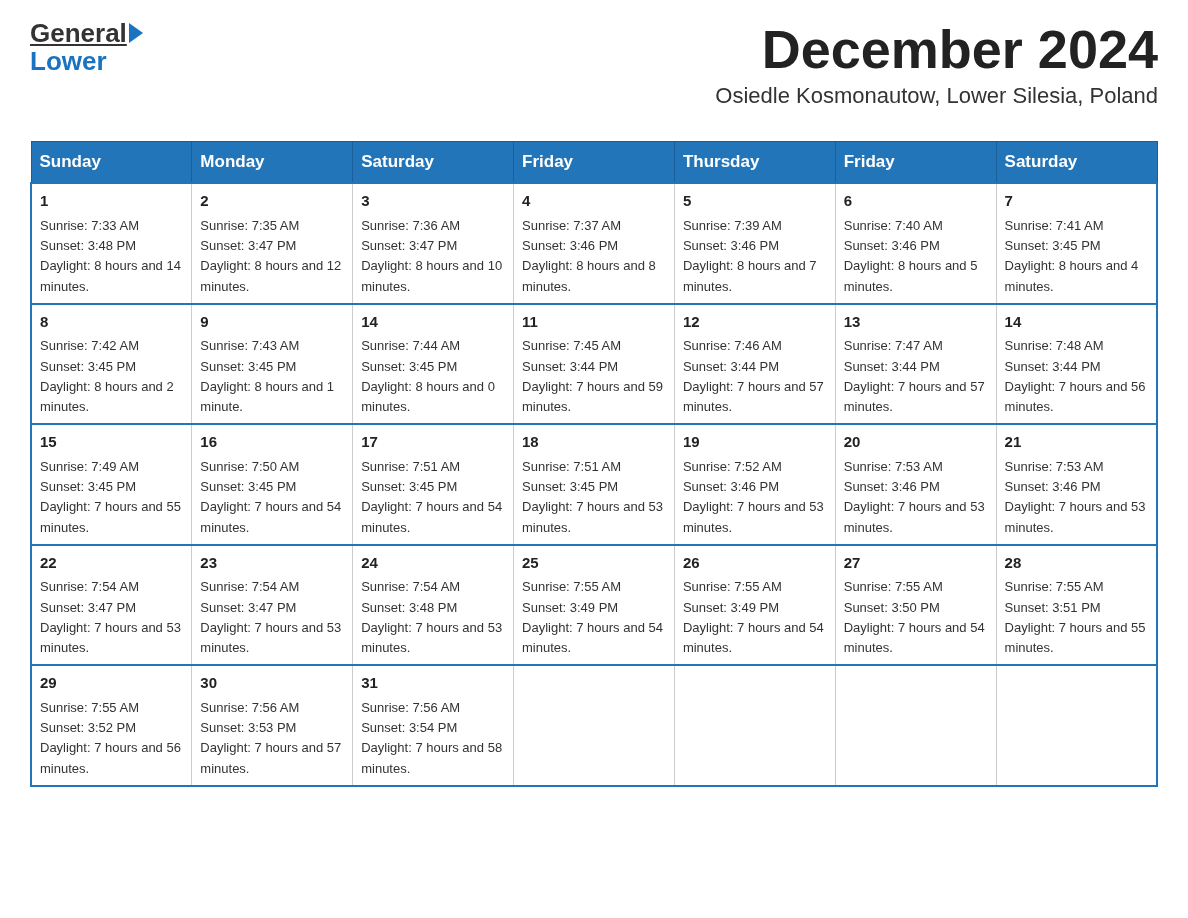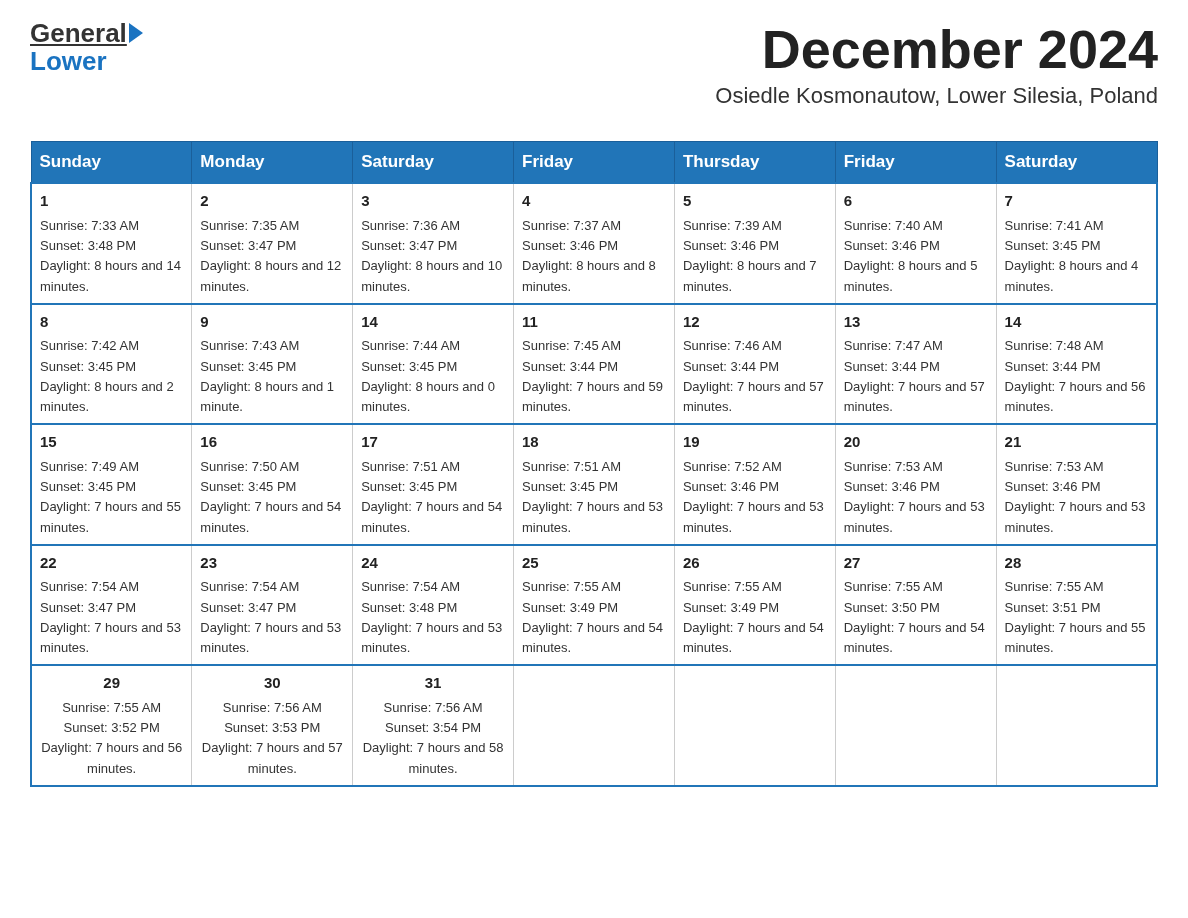--- a/index.html
+++ b/index.html
@@ -90,21 +90,20 @@
       border-top: 2px solid #2175b8;
     }
     .calendar tbody tr td:first-child {
       border-left: 2px solid #2175b8;
     }
     .calendar tbody tr td:last-child {
       border-right: 2px solid #2175b8;
     }
     .calendar tbody tr:last-child td {
       border-bottom: 2px solid #2175b8;
-      text-align: center;
     }
     .day-num {
       font-size: 15px;
       font-weight: bold;
       color: #222;
       display: block;
       margin-bottom: 3px;
     }
     .day-info {
       color: #333;

